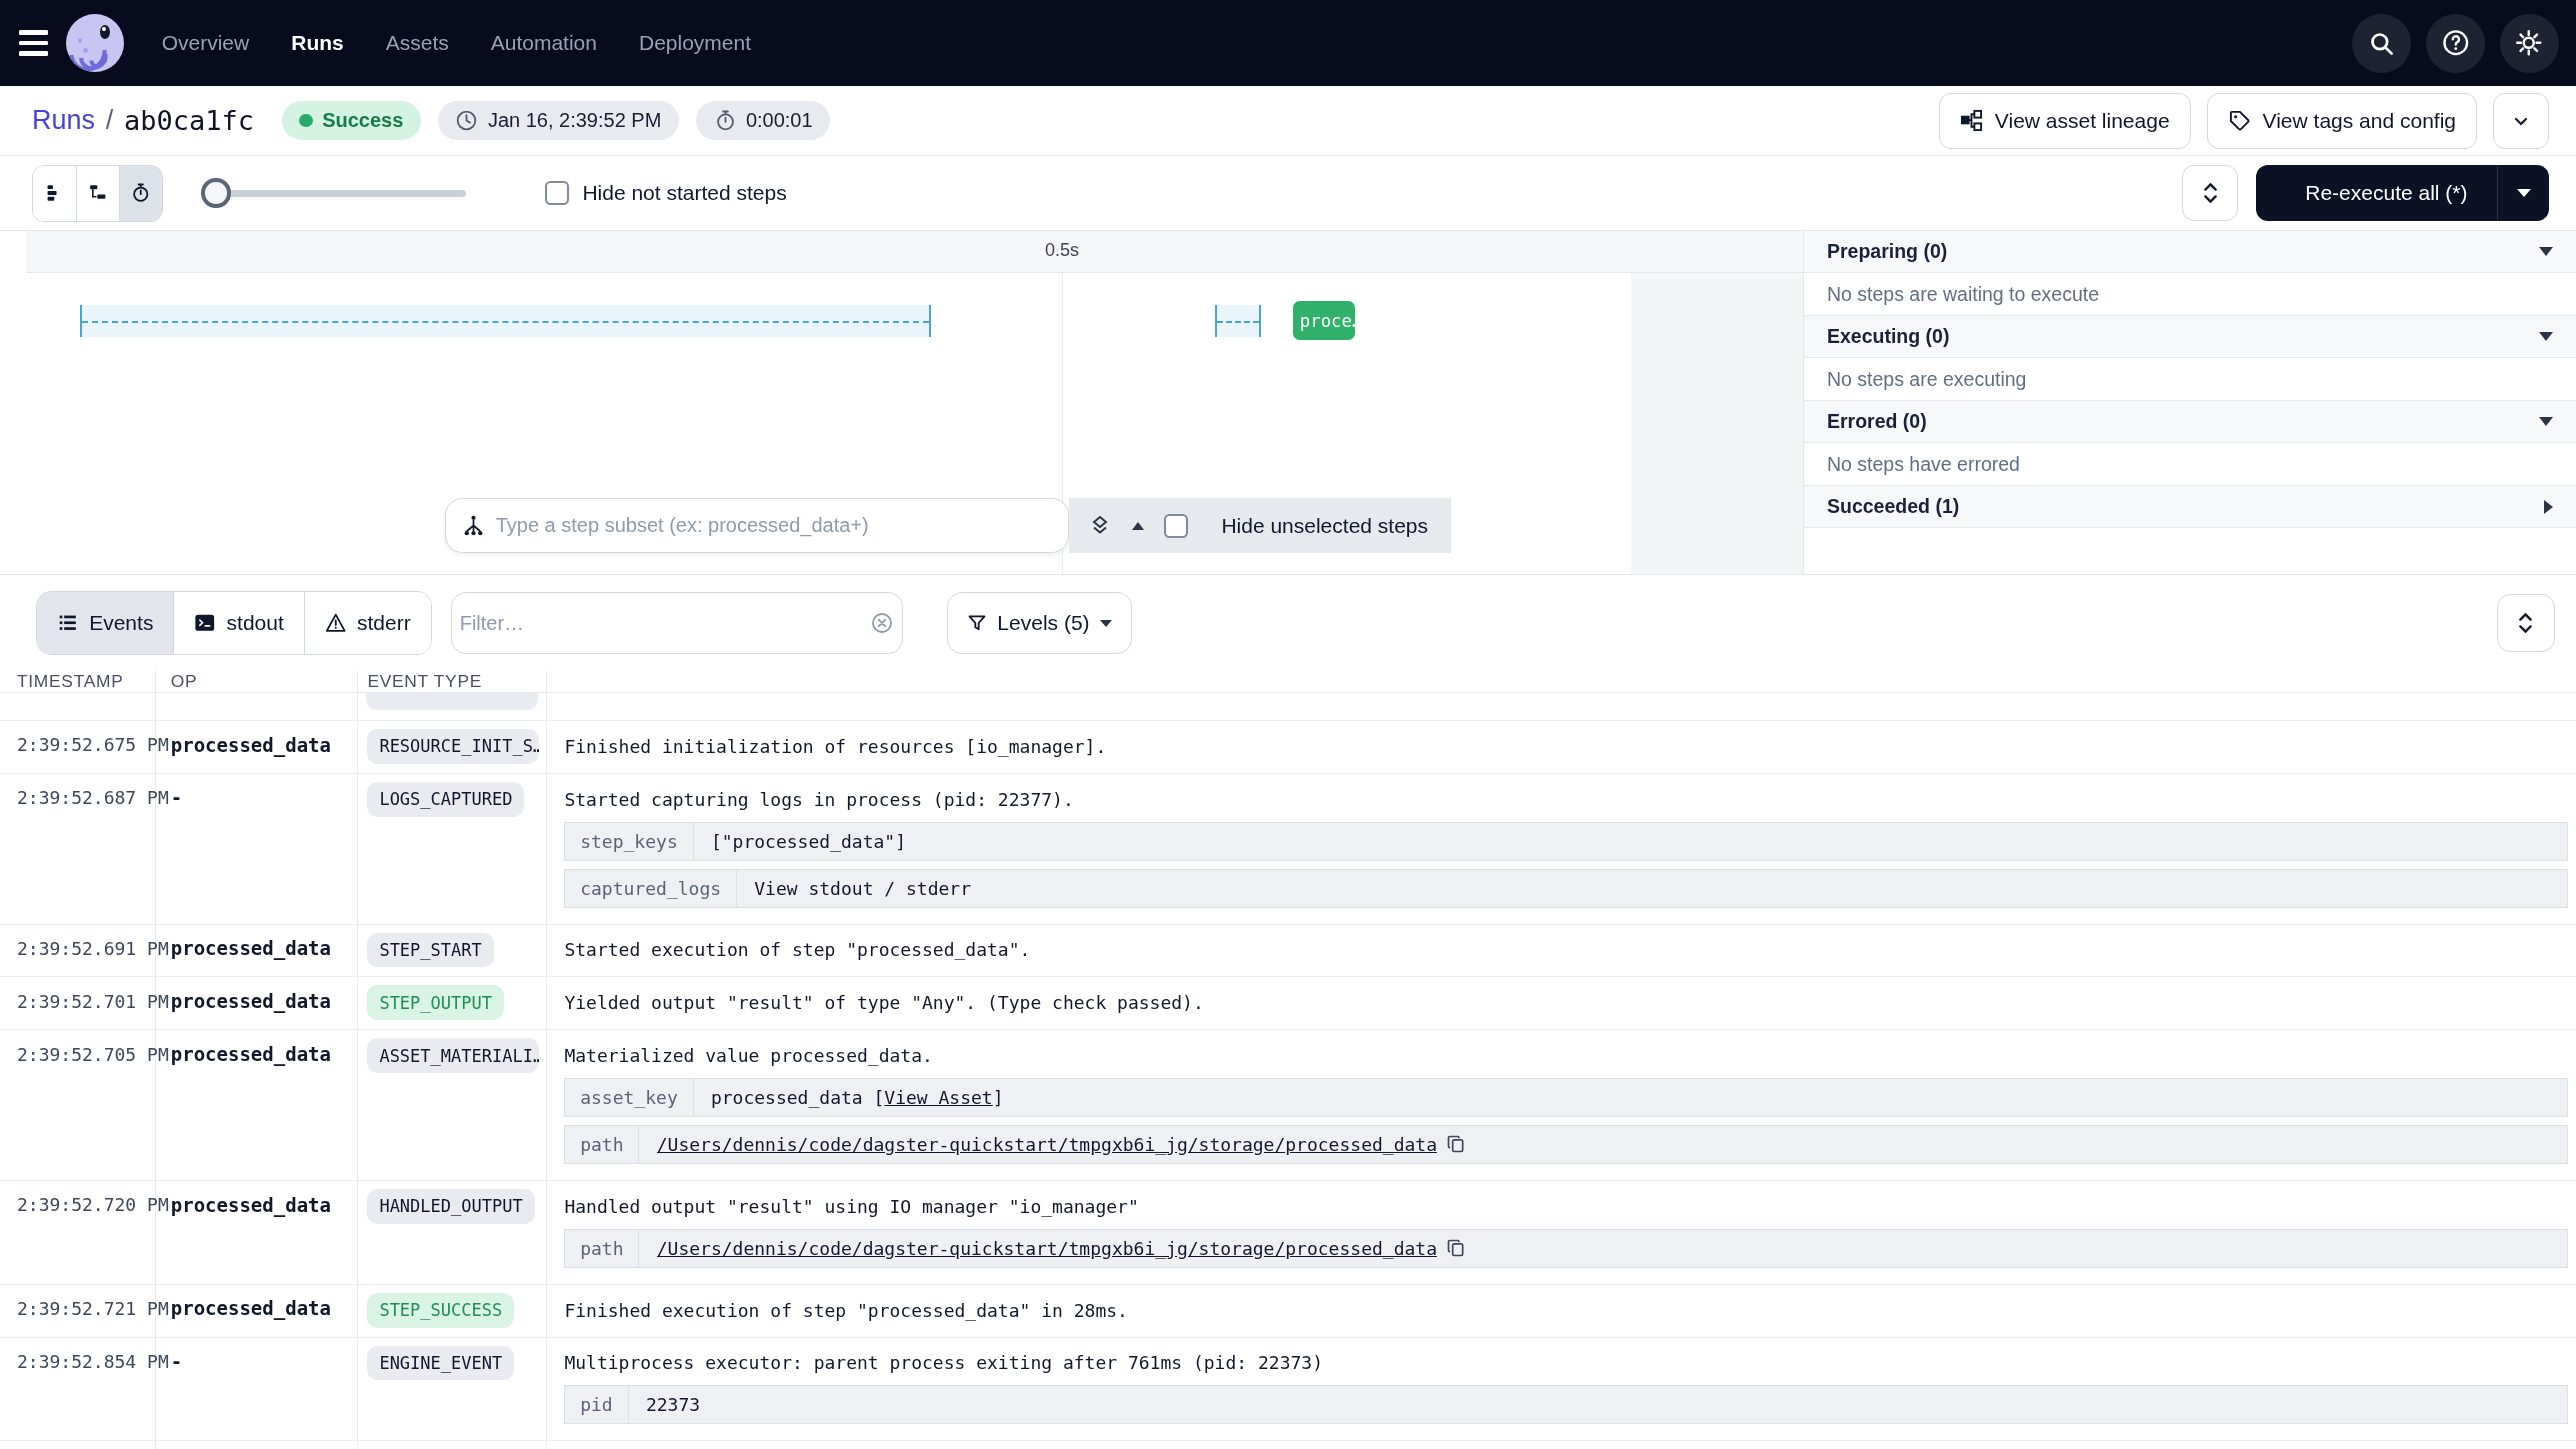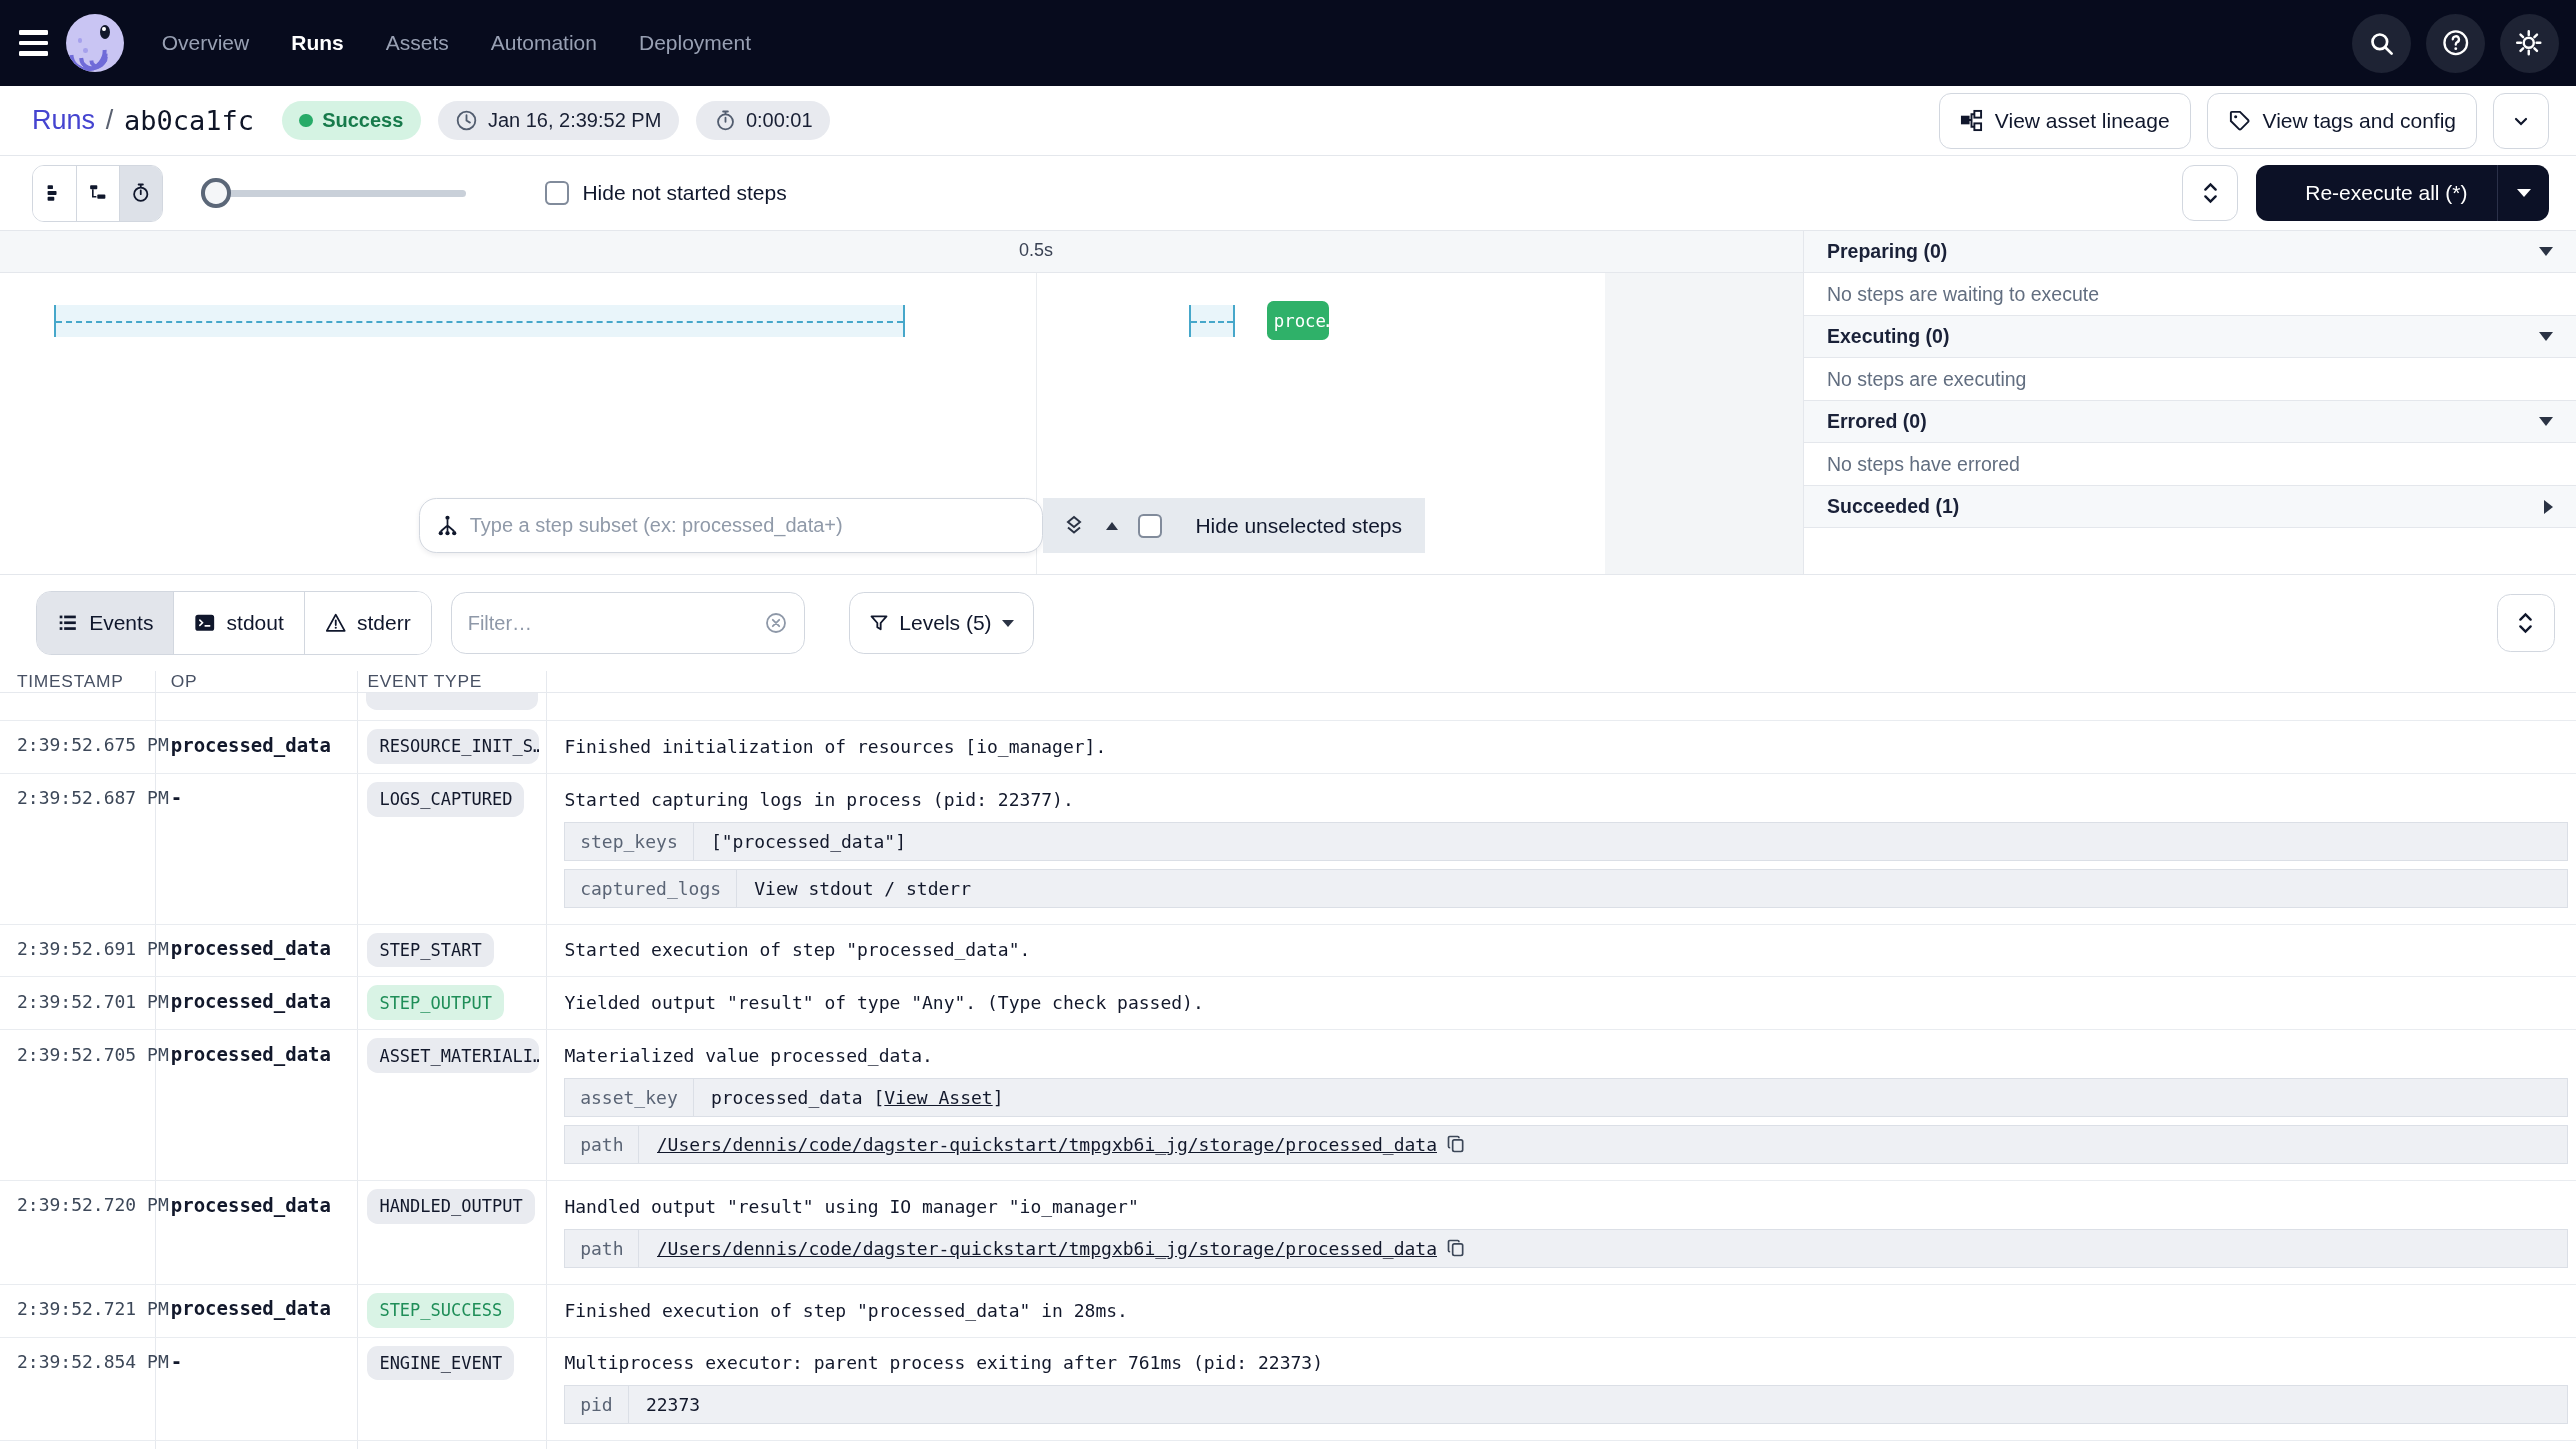--- a/index.html
+++ b/index.html
@@ -57,21 +57,21 @@
   .slider .handle{position:absolute;left:0;top:0;width:29.5px;height:29.5px;border-radius:50%;background:#f4f6f8;border:4px solid #5b6778;}
   .check-row{display:flex;align-items:center;margin-left:79px;cursor:pointer;}
   .checkbox{width:24px;height:24px;border:2px solid #818b9b;border-radius:5.4px;background:#fff;}
   .check-label{font-size:21px;margin-left:13.4px;color:var(--ink);}
   .tb-spacer{flex:1;}
   .reexec{height:56px;margin-left:17.4px;background:#0c1126;border-radius:12px;display:inline-flex;align-items:stretch;color:#fff;cursor:pointer;}
   .reexec .main{display:flex;align-items:center;font-size:21px;padding:0 29.5px;margin-left:20px;}
   .reexec .split{width:52px;display:flex;align-items:center;justify-content:center;border-left:1.3px solid #2b3149;}
   .caret-down{width:0;height:0;border-left:7.4px solid transparent;border-right:7.4px solid transparent;border-top:8.7px solid #fff;}
   
-  .gantt-wrap{height:344px;display:flex;border-top:1.3px solid var(--line);}
+  .gantt-wrap{height:344px;display:flex;border-top:1.3px solid var(--line);padding-left:26px;}
   .gantt{flex:1;position:relative;background:#fff;overflow:hidden;}
   .time-axis{height:42px;background:#f5f7f9;border-bottom:1.3px solid var(--line);position:relative;}
   .time-label{position:absolute;left:1036px;top:9.4px;transform:translateX(-50%);font-size:18px;color:#3a4254;}
   .gridline{position:absolute;left:1036px;top:42px;bottom:0;width:1.3px;background:#e9ecef;}
   .offband{position:absolute;left:1605px;right:0;top:42px;bottom:0;background:#f3f5f7;}
   .wait-box{position:absolute;top:74px;height:32px;background:var(--tealfill);border-left:2.7px solid var(--teal);border-right:2.7px solid var(--teal);}
   .wait-box::after{content:"";position:absolute;left:0;right:0;top:50%;border-top:2.7px dashed var(--teal);}
   .step-box{position:absolute;top:70px;height:39px;left:1267px;width:62px;background:var(--green);border-radius:6.7px;color:#fff;font-family:"DejaVu Sans Mono",monospace;font-size:17.4px;display:flex;align-items:center;padding-left:6.7px;overflow:hidden;white-space:nowrap;cursor:pointer;}
   .sel-overlay{position:absolute;left:419px;top:267px;height:47px;display:flex;}
   .sel-input{width:624px;height:55px;background:#fff;border:1.3px solid var(--btnbrd);border-radius:17.4px;display:flex;align-items:center;padding:0 16px;gap:10.7px;box-shadow:0 2px 5.4px rgba(20,30,50,.08);}
@@ -86,21 +86,21 @@
   .sp-title{font-size:19.5px;font-weight:700;color:#1a2138;flex:1;}
   .tri-down{width:0;height:0;border-left:7.4px solid transparent;border-right:7.4px solid transparent;border-top:9.4px solid #2b3344;}
   .tri-right{width:0;height:0;border-top:7.4px solid transparent;border-bottom:7.4px solid transparent;border-left:9.4px solid #2b3344;}
   .sp-body{height:43px;display:flex;align-items:center;padding:0 23px;font-size:19.5px;color:var(--mut);border-bottom:1.3px solid var(--line);background:#fff;}
   
   .ev-toolbar{height:97px;border-top:1.3px solid var(--line);display:flex;align-items:center;padding:0 21.5px 0 36px;background:#fff;}
   .tabs{display:flex;border:1.3px solid var(--btnbrd);border-radius:14.8px;overflow:hidden;}
   .tab{height:62px;display:flex;align-items:center;gap:10.7px;padding:0 20px;background:#fff;font-size:21px;font-weight:500;cursor:pointer;color:var(--ink);}
   .tab + .tab{border-left:1.3px solid var(--btnbrd);}
   .tab.active{background:#e2e5eb;}
-  .filter-box{margin-left:19px;width:354px;height:62px;border:1.3px solid var(--btnbrd);border-radius:14.8px;display:flex;align-items:center;padding:0 16px;}
+  .filter-box{margin-left:19px;width:452px;height:62px;border:1.3px solid var(--btnbrd);border-radius:14.8px;display:flex;align-items:center;padding:0 8px;}
   .filter-box input{border:none;outline:none;flex:1;font-size:20px;background:transparent;font-family:"Liberation Sans",sans-serif;color:var(--ink);}
   .filter-box input::placeholder{color:var(--mut2);}
   .levels-btn{margin-left:44px;height:62px;border:1.3px solid var(--btnbrd);border-radius:14.8px;display:flex;align-items:center;gap:10.7px;padding:0 19px;font-size:21px;font-weight:500;cursor:pointer;background:#fff;}
   .chev-sm{width:0;height:0;border-left:6px solid transparent;border-right:6px solid transparent;border-top:7.4px solid #2b3344;}
   .ev-spacer{flex:1;}
   
   .log-table{display:flex;flex-direction:column;height:calc(1449px - 86px - 70px - 74px - 344px - 97px);}
   .lt-grid{display:grid;grid-template-columns:156px 202px 189px 1fr;}
   .lt-head{height:42px;border-bottom:1.3px solid var(--cellline);}
   .lt-head > div{display:flex;align-items:center;font-size:17.4px;color:#475063;letter-spacing:0.7px;}

